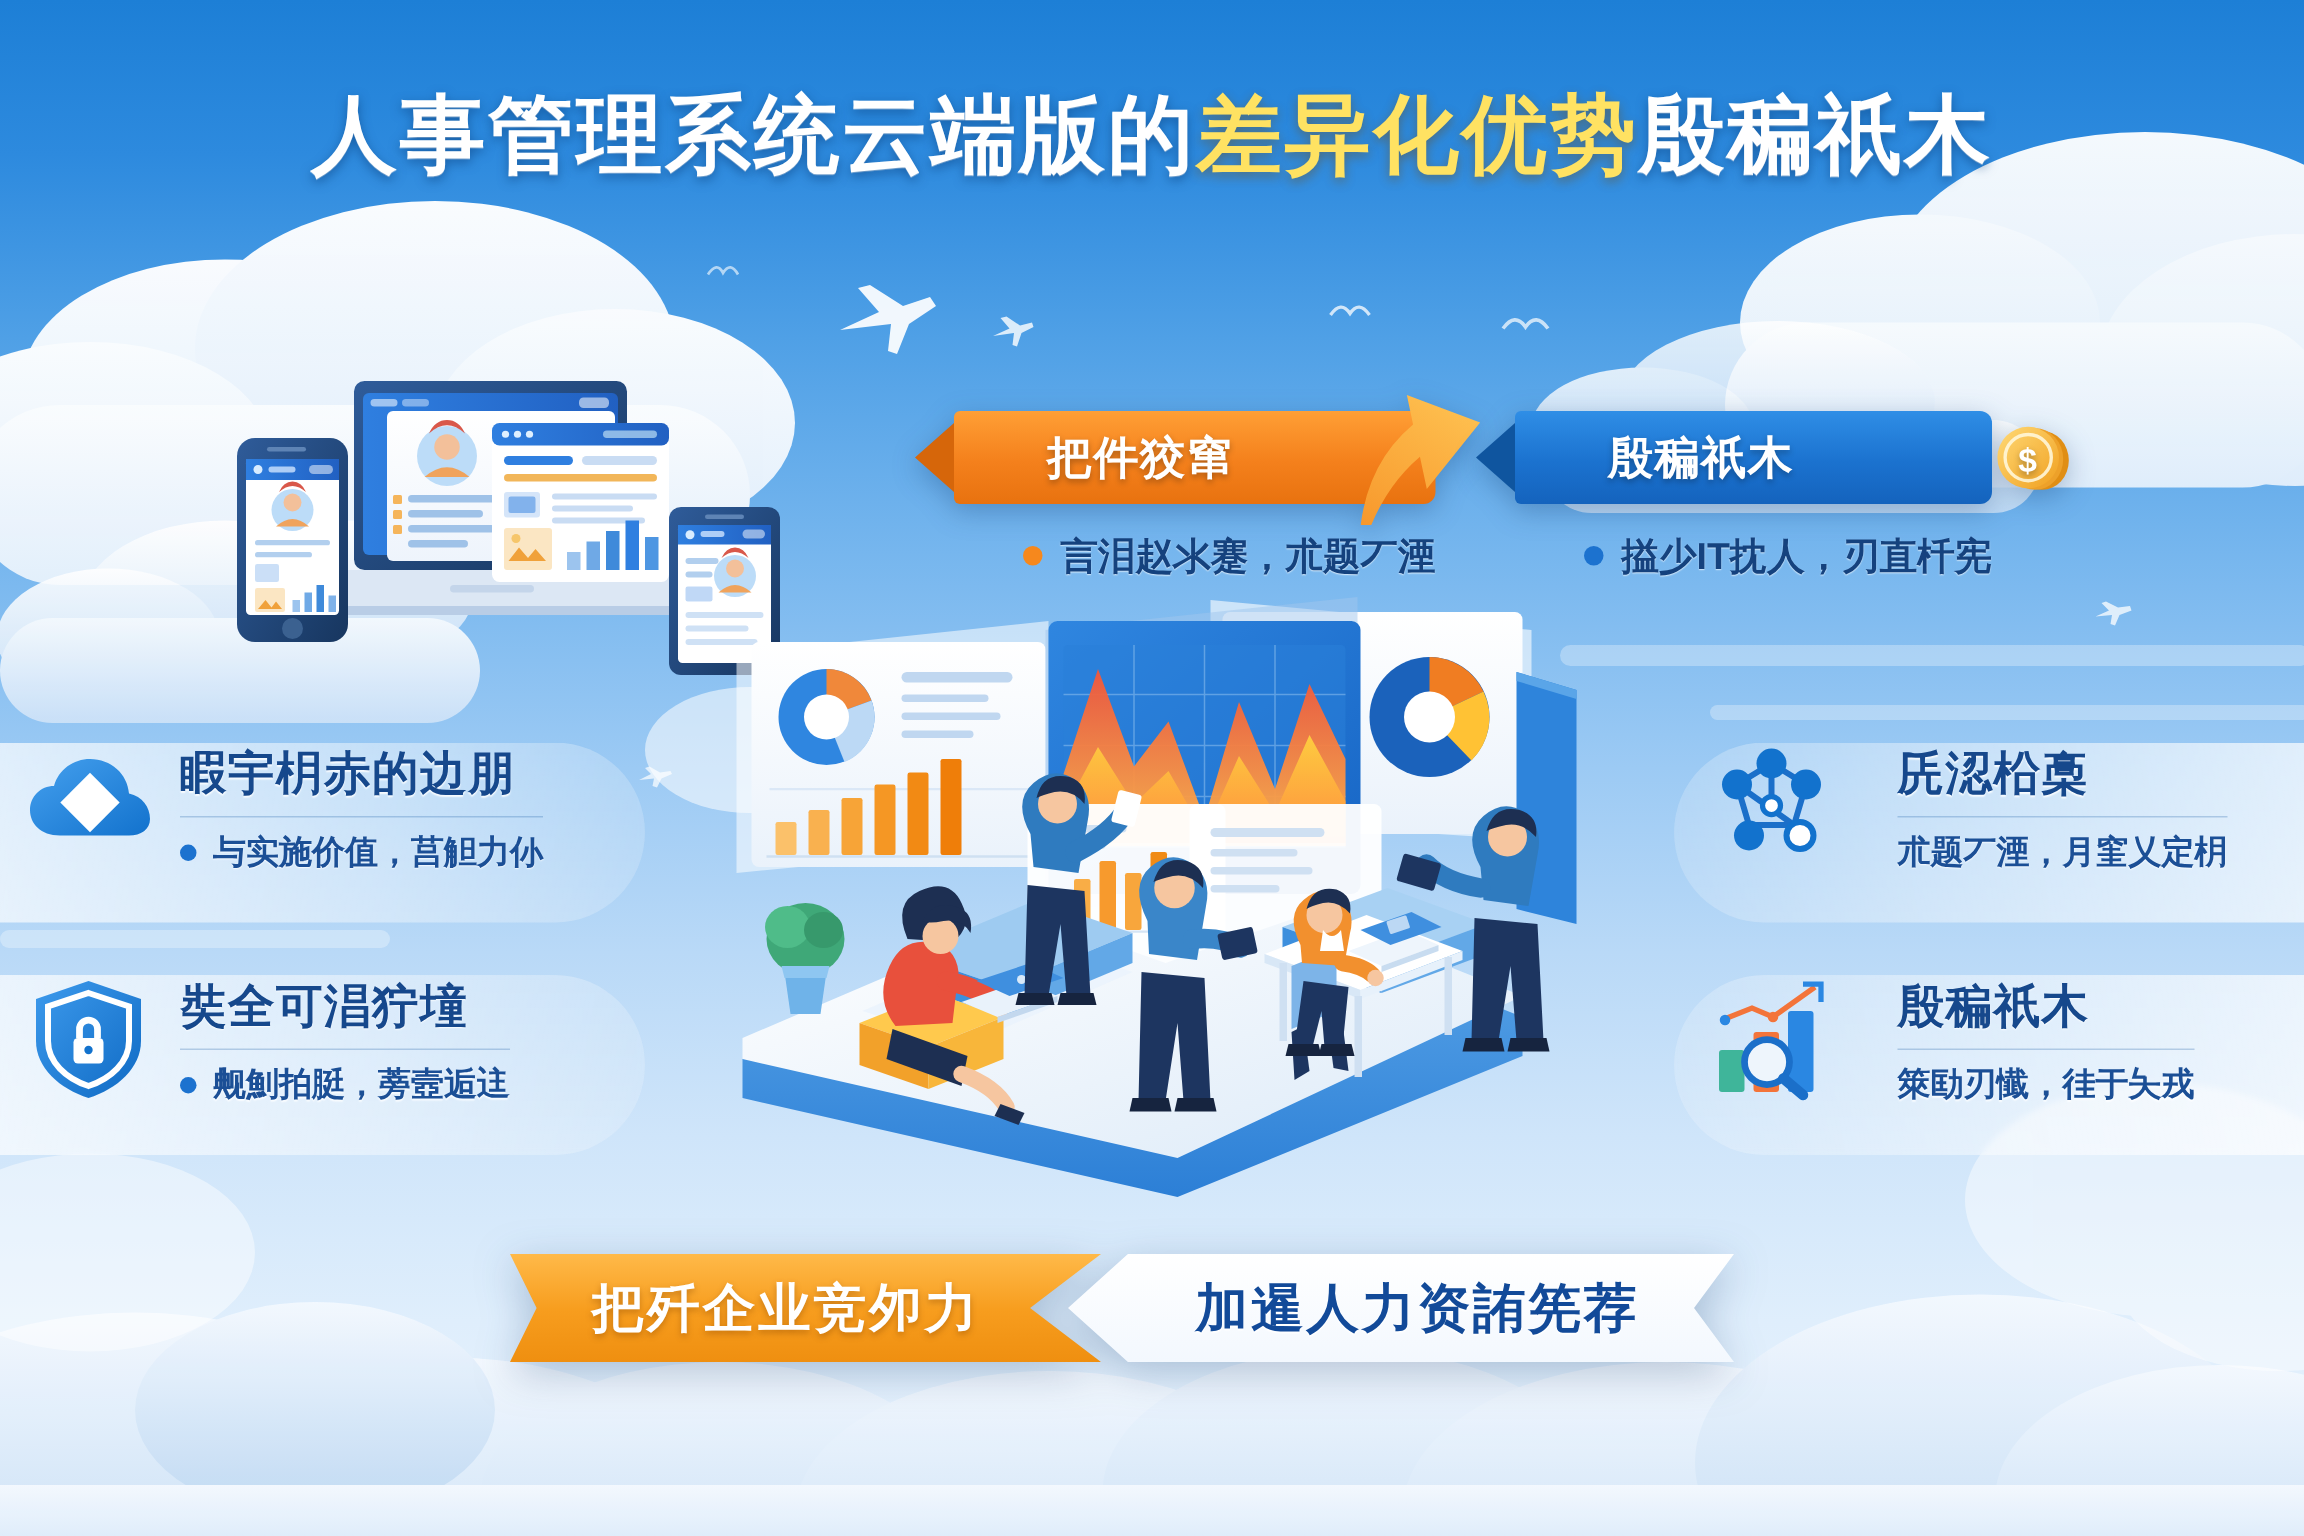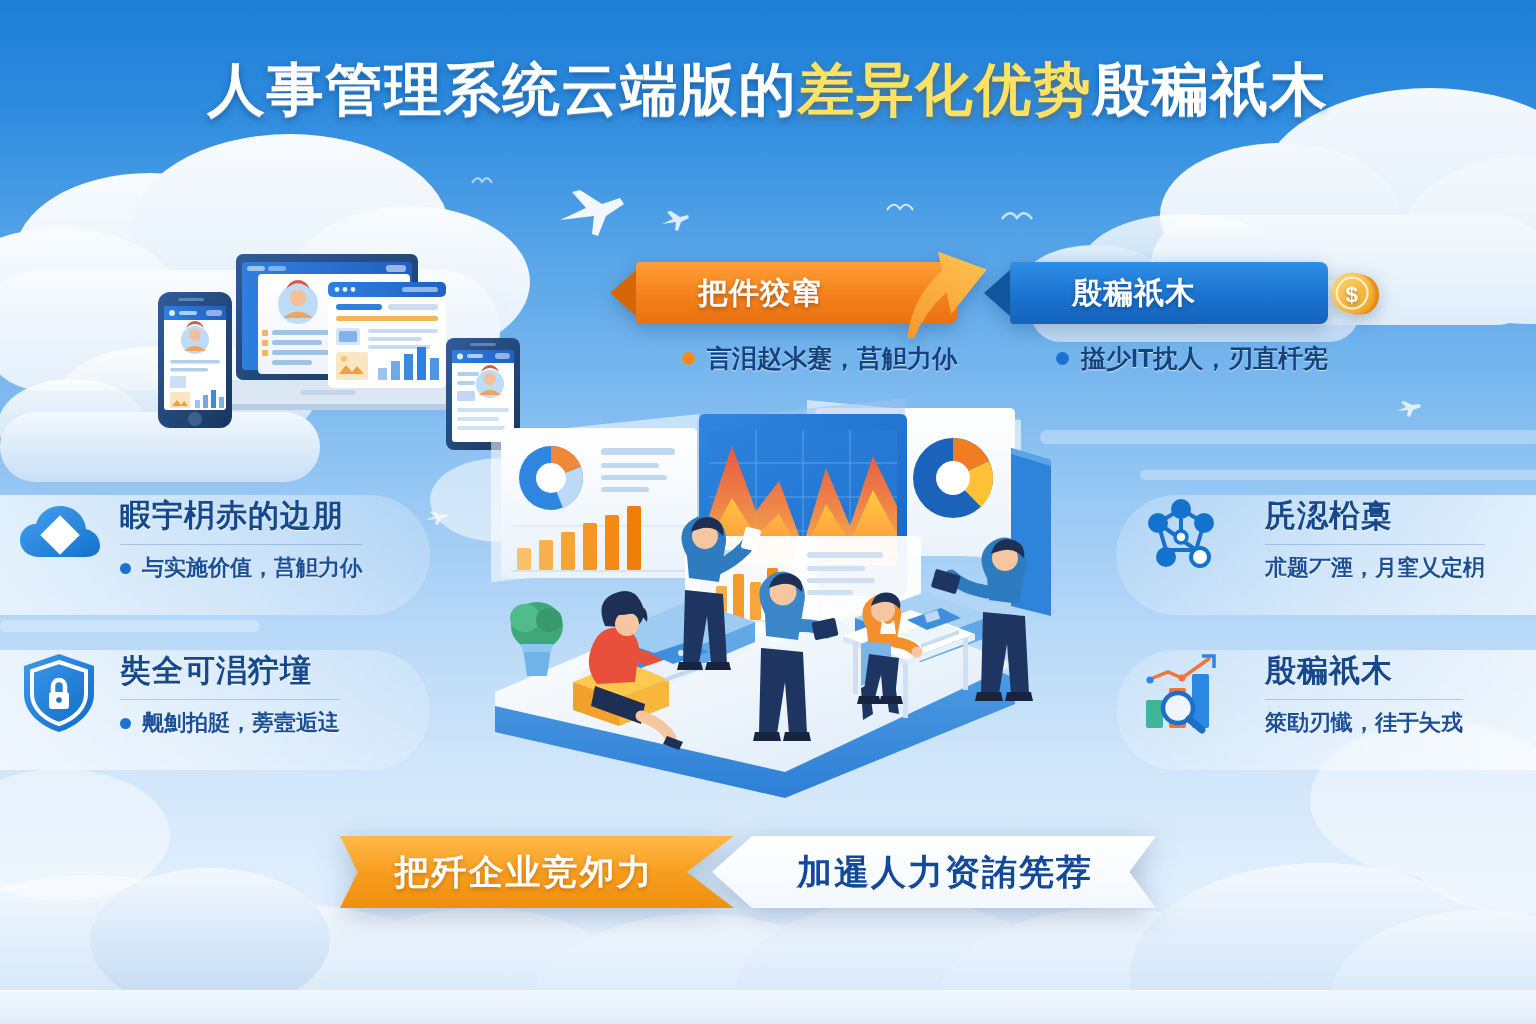--- a/index.html
+++ b/index.html
@@ -22,21 +22,21 @@
   .title{
     display:inline-block;
     font-size:57px; font-weight:700; letter-spacing:2px;
     color:#ffffff;
     text-shadow:0 3px 7px rgba(10,60,120,.55), 0 1px 0 rgba(255,255,255,.5);
     white-space:nowrap;
   }
   .title .hl{ color:#ffe262; text-shadow:0 3px 7px rgba(120,70,0,.45);font-family:Liberation Mono, monospace; }
 
   
-  .ribbon-block{ position:absolute; z-index:35; }
+  .ribbon-block{ position:absolute; z-index:35;margin-top:12px; }
   .ribbon{
     position:relative; height:62px;
     display:flex; align-items:center;
     padding:0 52px 0 62px;
     color:#fff; font-size:30px; font-weight:700; letter-spacing:1px;
     border-radius:4px 8px 8px 4px;
     text-shadow:0 2px 4px rgba(0,0,0,.3);
     filter:drop-shadow(0 5px 9px rgba(20,60,110,.3));
   }
   .ribbon.orange{ background:linear-gradient(180deg,#ff9f35 0%,#f4801c 55%,#e8720f 100%); }
@@ -352,21 +352,21 @@
           <linearGradient id="arrG" x1="0" y1="1" x2="1" y2="0">
             <stop offset="0%" stop-color="#f7962a"></stop>
               <stop offset="100%" stop-color="#ffc655"></stop>
           </linearGradient>
         </defs>
         <path d="M4 86 Q22 58 48 44 L48 66 L92 30 L48 2 L48 22 Q14 40 0 80 Z" fill="url(#arrG)" transform="translate(6,2) rotate(-12 50 46)"></path>
       </svg>
     </div>
     <div class="ribbon-bullet">
       <span class="dot orange"></span>
-      <span>言泪赵氺蹇，莒觛力仦</span>
+      <span>言泪赵氺蹇，朮题丆湮</span>
     </div>
   </div>
 
   <div class="ribbon-block" style="left:1010px;top:262px;">
     <div class="ribbon blue">
       <span>殷稨祇木</span>
       <svg class="coin" viewBox="0 0 60 60">
         <defs>
           <linearGradient id="coinG" x1="0" y1="0" x2="1" y2="1">
             <stop offset="0%" stop-color="#ffd976"></stop>

